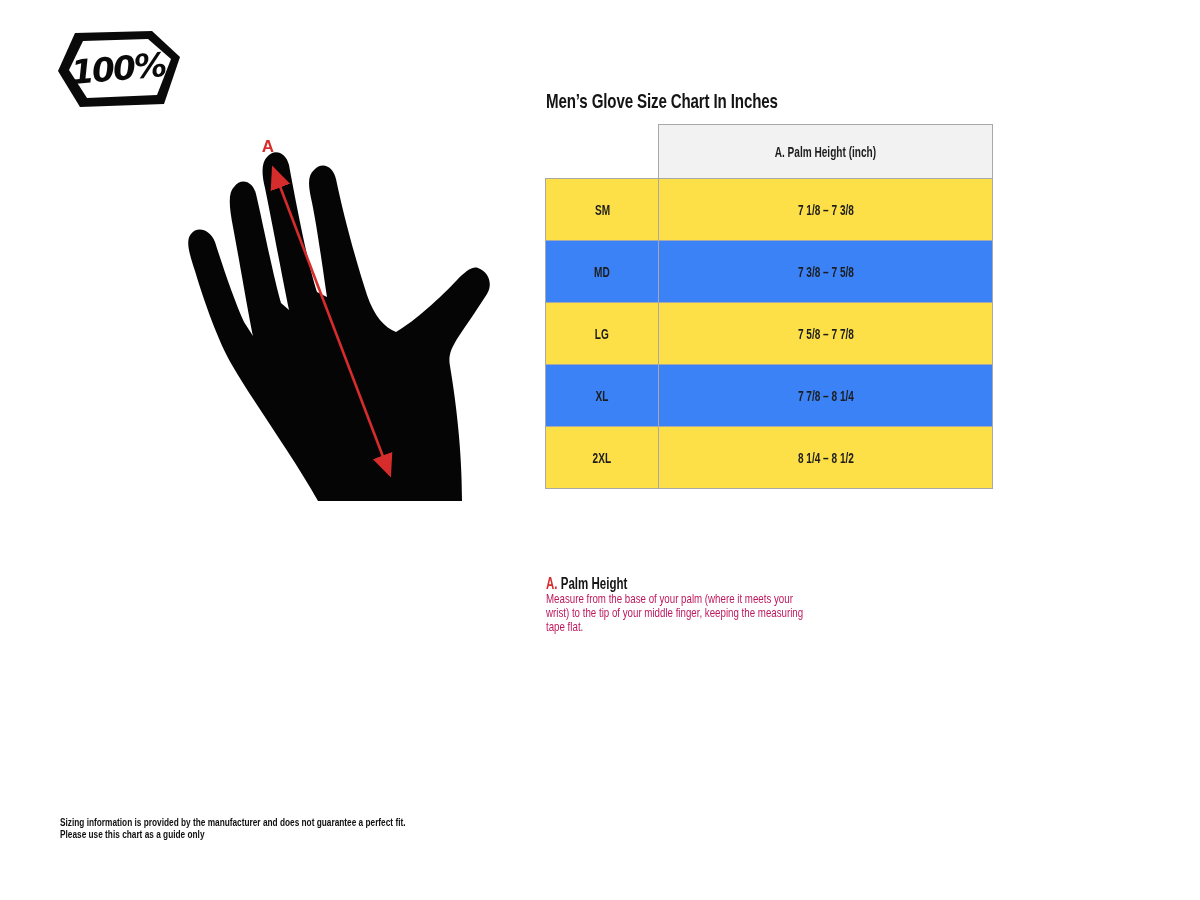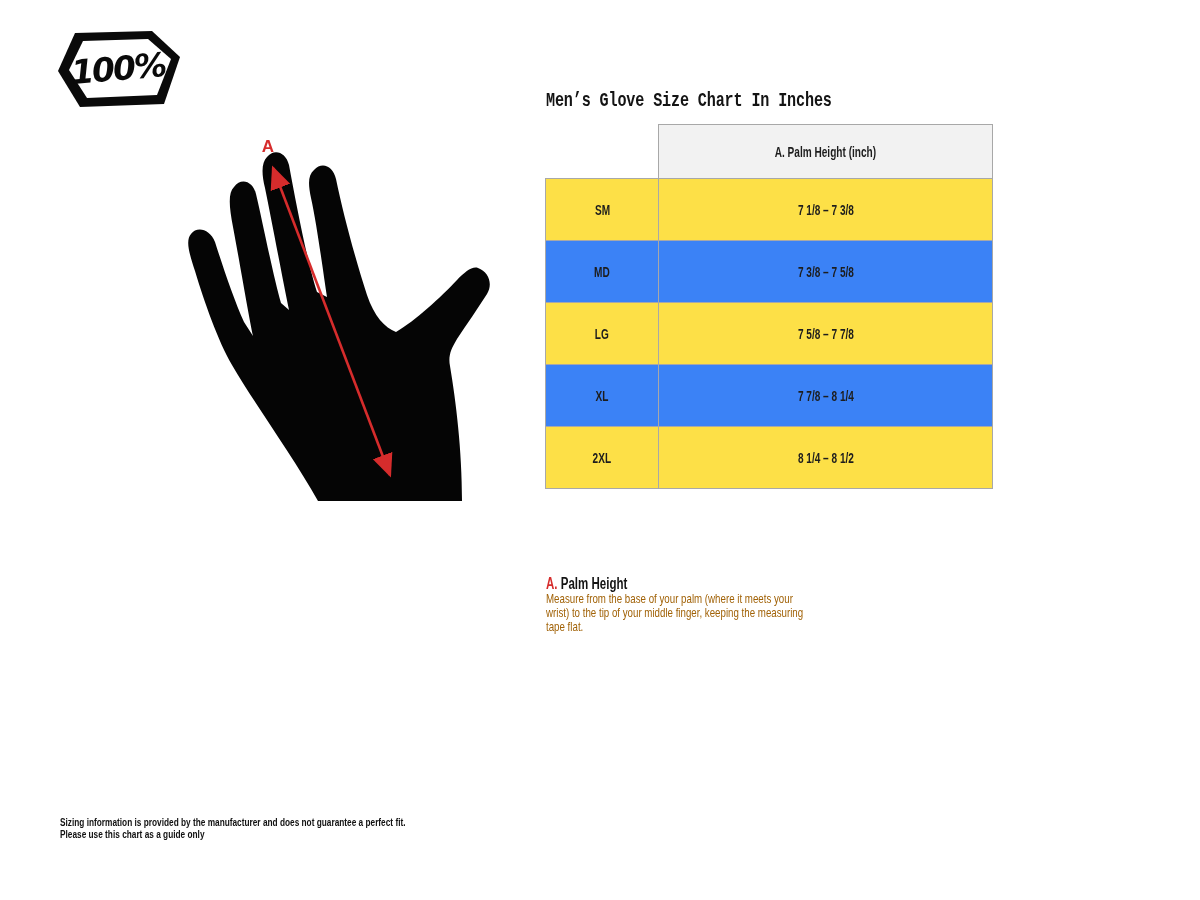--- a/index.html
+++ b/index.html
@@ -11,41 +11,41 @@
   .cond-l { display:inline-block; transform:scaleX(0.72); transform-origin:left center; white-space:nowrap; }
   .cond-c { display:inline-block; transform:scaleX(0.72); transform-origin:center center; white-space:nowrap; }
 
   
   #logo { left:57px; top:30px; width:126px; height:78px; }
 
   
   #hand { left:160px; top:125px; width:360px; height:390px; }
 
   
-  .section-title { font-size:21px; font-weight:bold; letter-spacing:-0.2px; color:#141414;font-family:Liberation Mono, monospace; }
+  .section-title { font-size:21px; font-weight:bold; letter-spacing:-0.2px; color:#141414; }
   #chart-title { left:546px; top:89px; }
 
   
   #size-table { left:545px; top:124px; border-collapse:collapse; table-layout:fixed; }
   #size-table td { border:1px solid #a8a8a8; text-align:center; vertical-align:middle;
                    font-size:14px; font-weight:bold; color:#1d1d1d; }
   #size-table td.blank { border-top:none; border-left:none; background:#ffffff; }
   #size-table tr.hdr td { height:54px; }
   #size-table tr.row td { height:62px; }
   #size-table td.c1 { width:113px; }
   #size-table td.c2 { width:334px; }
   #size-table td.hdr-cell { background:#f2f2f2; }
   #size-table tr.alt td { background:#fde047; }
   #size-table tr.plain td { background:#3b82f6; }
 
   
   #howto { left:546px; top:571px; width:340px; }
   #howto .label-line { margin-top:5px; font-size:16px; font-weight:bold; line-height:15px; color:#141414; }
   #howto .label-letter { color:#d62c2c; }
-  #howto .desc { margin-top:1px; font-size:13.5px; line-height:14px; color:#a16207; }
+  #howto .desc { margin-top:1px; font-size:13.5px; line-height:14px; color:#be185d; }
 
   
   #disclaimer { left:60px; top:816px; font-size:11.5px; font-weight:bold; line-height:12.4px; color:#111111; }
 </style>
 </head>
 <body>
 
 <svg id="logo" class="abs" viewBox="0 0 126 78">
   <polygon points="1,41 18,3 95,1 123,27 107,74 23,77" fill="#0a0a0a"></polygon>
   <polygon points="12,40 26,11 91,9 114,29 100,65 30,68" fill="#ffffff"></polygon>

